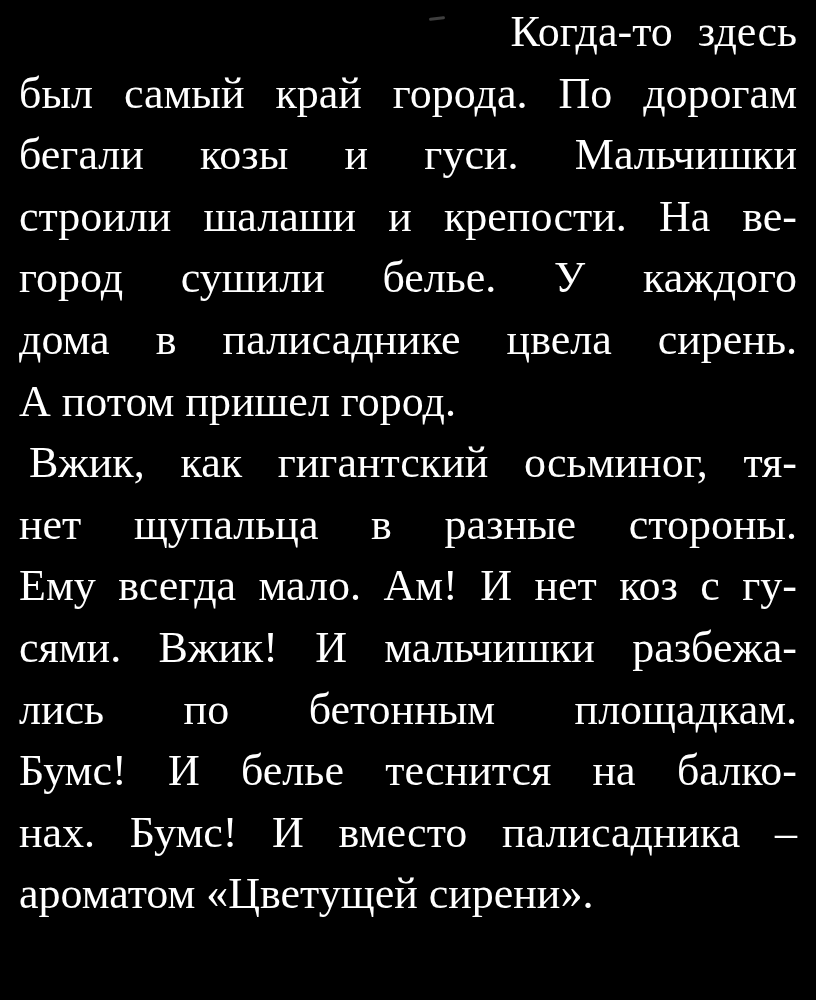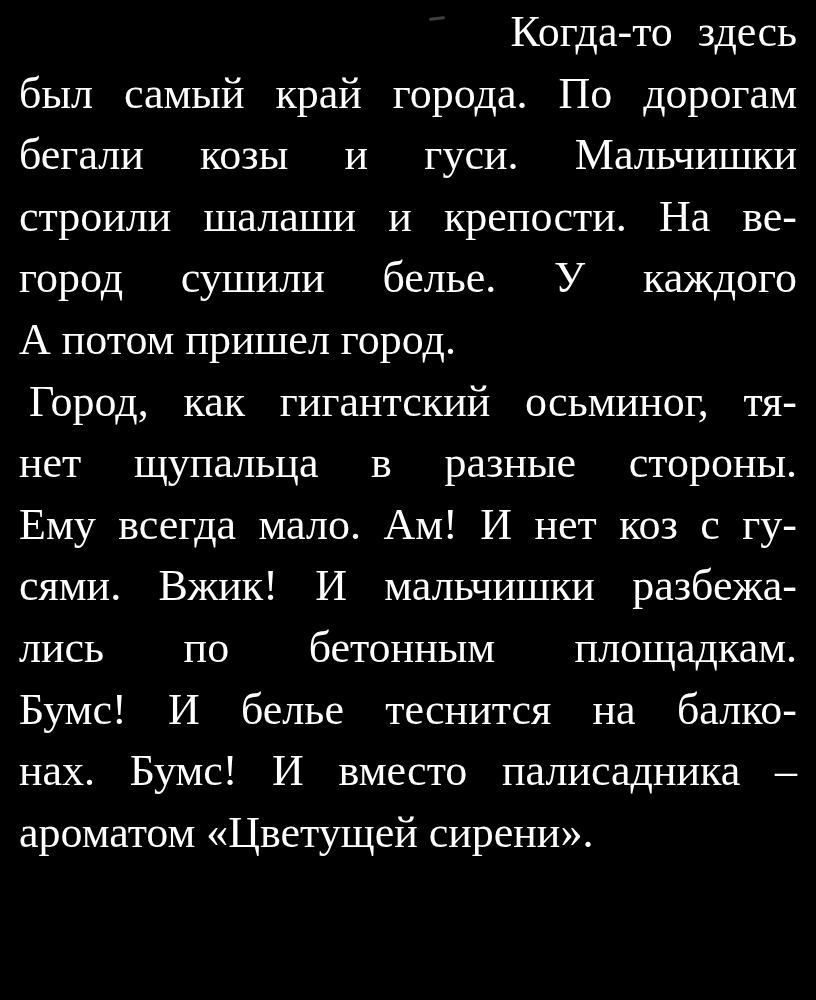--- a/index.html
+++ b/index.html
@@ -56,22 +56,23 @@
 <body>
 
 <div class="reader-page">
   <span class="smudge-artifact"></span>
 
   <div class="text-line align-right wide-space">Когда-то здесь</div>
   <div class="text-line">был самый край города. По дорогам</div>
   <div class="text-line">бегали козы и гуси. Мальчишки</div>
   <div class="text-line">строили шалаши и крепости. На ве-</div>
   <div class="text-line">город сушили белье. У каждого</div>
+  <div class="text-line">дома в палисаднике цвела сирень.</div>
   <div class="text-line align-left">А потом пришел город.</div>
-  <div class="text-line para-indent">Город, как гигантский осьминог, тя-</div>
+  <div class="text-line para-indent">Вжик, как гигантский осьминог, тя-</div>
   <div class="text-line">нет щупальца в разные стороны.</div>
   <div class="text-line">Ему всегда мало. Ам! И нет коз с гу-</div>
   <div class="text-line">сями. Вжик! И мальчишки разбежа-</div>
   <div class="text-line">лись по бетонным площадкам.</div>
   <div class="text-line">Бумс! И белье теснится на балко-</div>
   <div class="text-line">нах. Бумс! И вместо палисадника –</div>
   <div class="text-line align-left">ароматом «Цветущей сирени».</div>
 </div>
 
 </body></html>

